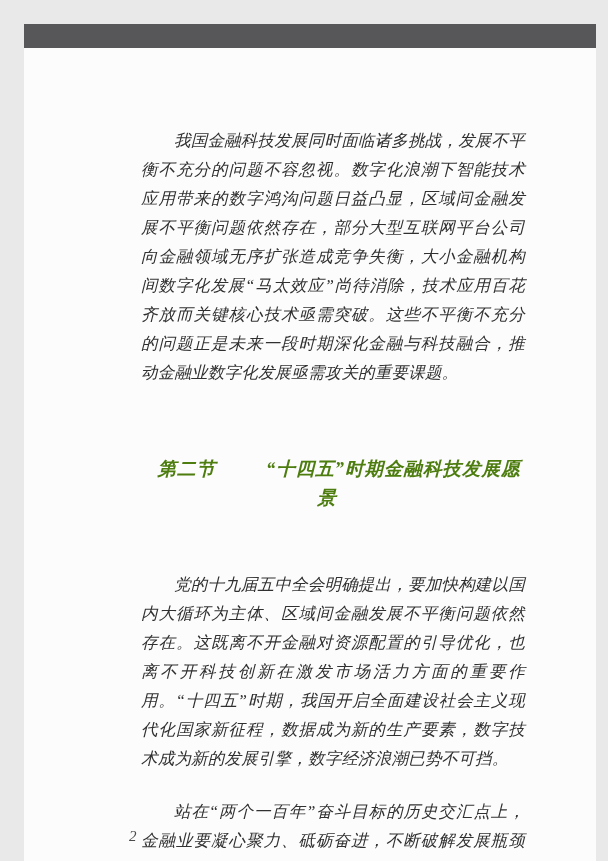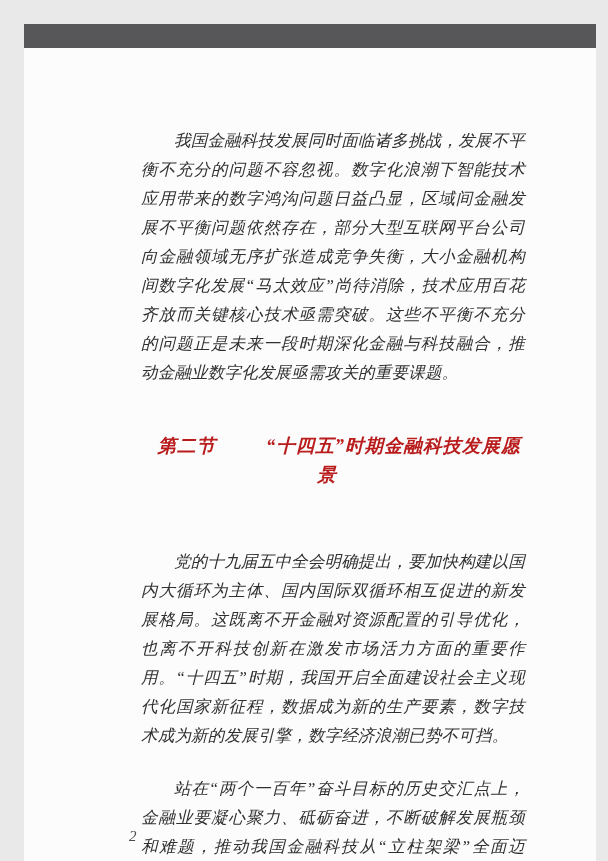--- a/index.html
+++ b/index.html
@@ -29,26 +29,26 @@
     line-height: 29px;
     text-align: justify;
     text-justify: inter-ideograph;
     letter-spacing: 0.2px;
   }
   .para {
     text-indent: 2em;
     margin: 0;
   }
   .section-heading {
-    margin-top: 17px;
+    margin-top: 40px;
     margin-bottom: 33px;
     text-align: center;
     font-size: 18.5px;
     font-weight: bold;
-    color: #b91c1c;
+    color: #4d7c0f;
     line-height: 29px;
     text-indent: 0;
     letter-spacing: 1px;
   }
   .heading-gap { display: inline-block; width: 26px; }
   .page-number {
     position: absolute;
     left: 93px;
     top: 792px;
     font-size: 15px;
@@ -67,21 +67,21 @@
 <body>
 
 <div class="page">
   <div class="scan-edge-top"></div>
 
   <div class="content">
     <p class="para">我国金融科技发展同时面临诸多挑战，发展不平衡不充分的问题不容忽视。数字化浪潮下智能技术应用带来的数字鸿沟问题日益凸显，区域间金融发展不平衡问题依然存在，部分大型互联网平台公司向金融领域无序扩张造成竞争失衡，大小金融机构间数字化发展“马太效应”尚待消除，技术应用百花齐放而关键核心技术亟需突破。这些不平衡不充分的问题正是未来一段时期深化金融与科技融合，推动金融业数字化发展亟需攻关的重要课题。</p>
 
     <h2 class="section-heading"><span>第二节</span><span class="heading-gap"></span><span>“十四五”时期金融科技发展愿景</span></h2>
 
-    <p class="para">党的十九届五中全会明确提出，要加快构建以国内大循环为主体、国内国际双循环相互促进的新发展格局。这既离不开金融对资源配置的引导优化，也离不开科技创新在激发市场活力方面的重要作用。“十四五”时期，我国开启全面建设社会主义现代化国家新征程，数据成为新的生产要素，数字技术成为新的发展引擎，数字经济浪潮已势不可挡。</p>
+    <p class="para">党的十九届五中全会明确提出，要加快构建以国内大循环为主体、区域间金融发展不平衡问题依然存在。这既离不开金融对资源配置的引导优化，也离不开科技创新在激发市场活力方面的重要作用。“十四五”时期，我国开启全面建设社会主义现代化国家新征程，数据成为新的生产要素，数字技术成为新的发展引擎，数字经济浪潮已势不可挡。</p>
 
     <p class="para">站在“两个一百年”奋斗目标的历史交汇点上，金融业要凝心聚力、砥砺奋进，不断破解发展瓶颈和难题，推动我国金融科技从“立柱架梁”全面迈入“积厚成势”新阶段。力争到 2018 年，整体水平与核心竞争力实现跨越式提升，数据要素价值充分释放、数字化转型高质量推进、金融科技治理体系日臻完善、关键核心技术应用更为深化、数字基础设施建设更加先进，以“数字、智慧、绿色、公平”为特征</p>
   </div>
 
   <div class="page-number">2</div>
 
   <span class="speck speck-1"></span>
   <span class="speck speck-2"></span>
 </div>
 

